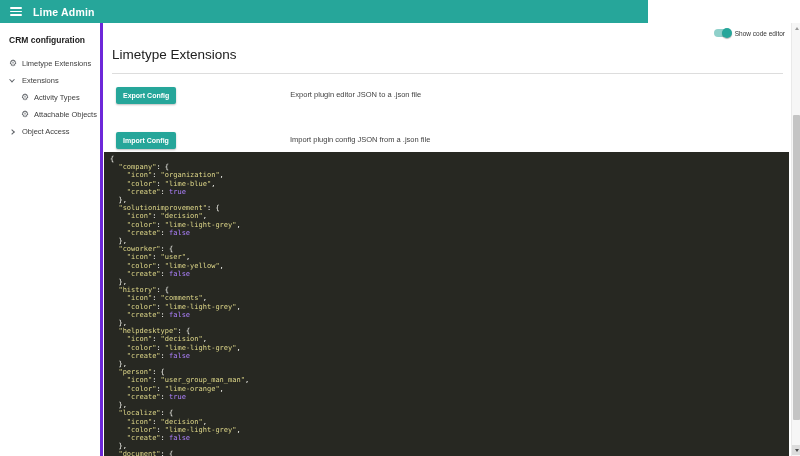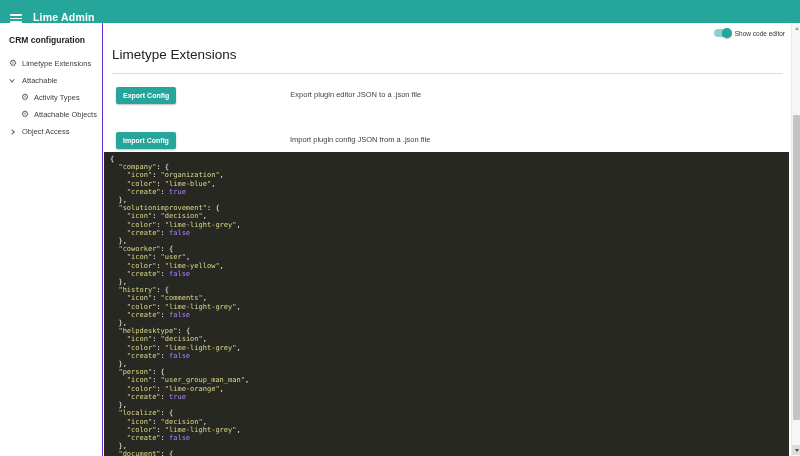--- a/index.html
+++ b/index.html
@@ -9,30 +9,30 @@
     --ed-text:#f8f8f2;
     --ed-str:#e0d98a;
     --ed-bool:#ae81ff;
   }
   *{margin:0;padding:0;box-sizing:border-box;}
   html,body{width:800px;height:456px;overflow:hidden;background:#fff;
     font-family:"Liberation Sans", sans-serif;-webkit-font-smoothing:antialiased;}
   .app{position:relative;width:800px;height:456px;background:#fff;}
 
   
-  .topbar{position:absolute;left:0;top:0;width:800px;height:23px;background:var(--accent);
-    display:flex;align-items:flex-end;z-index:5;}
+  .topbar{position:absolute;left:0;top:0;width:648px;height:23px;background:var(--accent);
+    display:flex;align-items:center;z-index:5;}
   .hamburger{width:12px;height:9px;margin-left:10px;display:flex;flex-direction:column;
     justify-content:space-between;cursor:pointer;}
   .hamburger span{display:block;height:1.6px;background:#fff;border-radius:1px;}
   .app-title{color:#fff;font-size:10.5px;font-weight:bold;margin-left:11px;letter-spacing:.2px;}
 
   
   .sidebar{position:absolute;left:0;top:23px;width:103px;height:433px;background:#fff;
-    border-right:1px solid #6d28d9;}
+    border-right:3px solid #6d28d9;}
   .sidebar-heading{font-size:8.5px;font-weight:bold;color:#212121;padding:12px 0 10px 9px;}
   .side-item{display:flex;align-items:center;height:17px;padding-left:9px;cursor:pointer;color:#3d3d3d;}
   .side-item.indent{padding-left:21px;}
   .side-item .ic{width:13px;display:flex;align-items:center;justify-content:flex-start;flex:0 0 13px;}
   .gear-glyph{font-size:9px;color:#5f6368;line-height:1;}
   .chev{width:4px;height:4px;border-right:1.2px solid #5f6368;border-bottom:1.2px solid #5f6368;
     display:inline-block;margin-left:1px;}
   .chev.down{transform:rotate(45deg) translate(-1px,-1px);}
   .chev.right{transform:rotate(-45deg);}
   .side-label{font-size:7.5px;color:#3d3d3d;white-space:nowrap;}
@@ -97,21 +97,21 @@
         <div class="side-item">
           <span class="ic">
             <span class="gear-glyph">⚙</span>
           </span>
           <span class="side-label">Limetype Extensions</span>
         </div>
         <div class="side-item">
           <span class="ic">
             <span class="chev down"></span>
           </span>
-          <span class="side-label">Attachable</span>
+          <span class="side-label">Extensions</span>
         </div>
         <div class="side-item indent">
           <span class="ic">
             <span class="gear-glyph">⚙</span>
           </span>
           <span class="side-label">Activity Types</span>
         </div>
         <div class="side-item indent">
           <span class="ic">
             <span class="gear-glyph">⚙</span>

